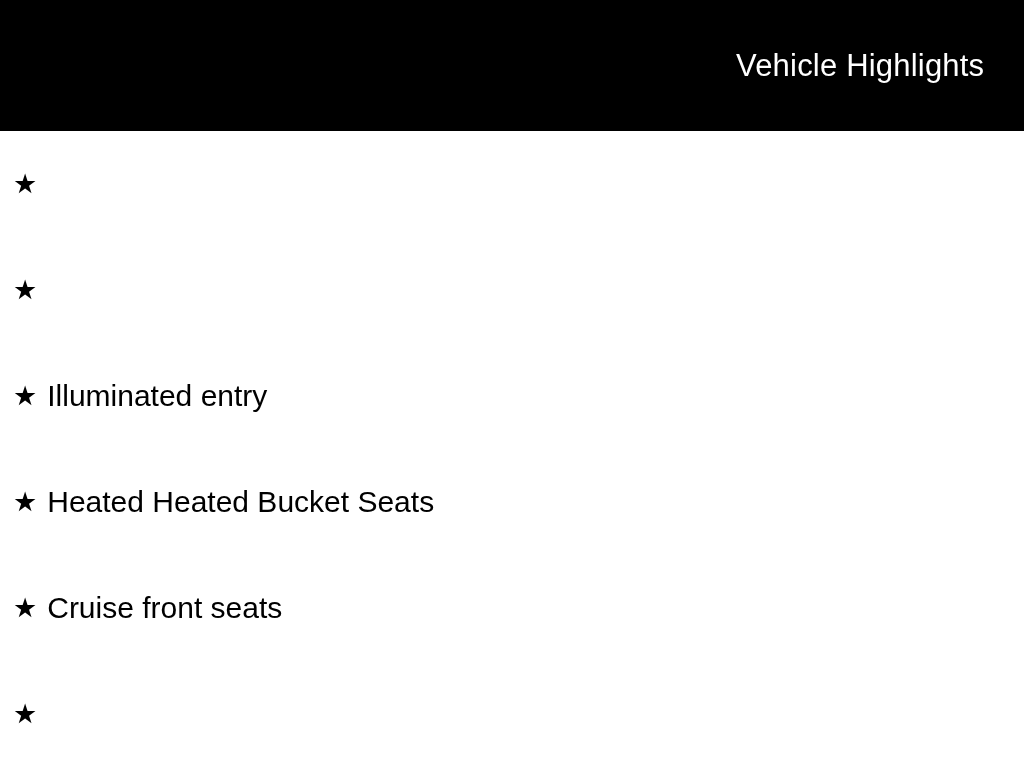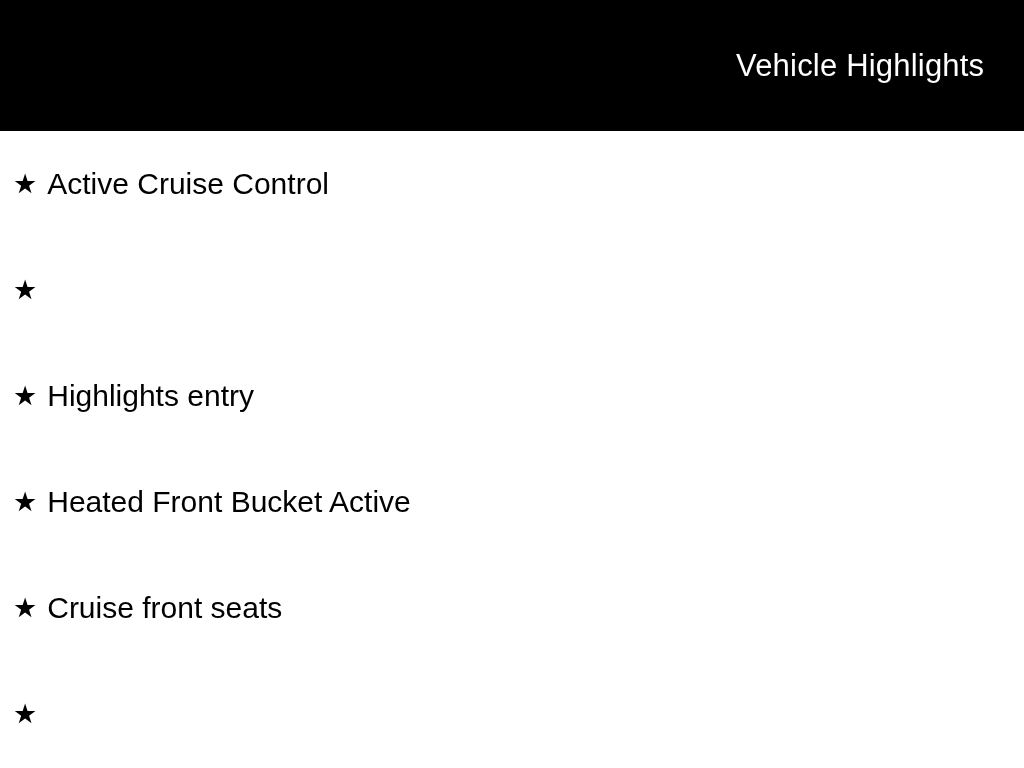--- a/index.html
+++ b/index.html
@@ -49,32 +49,31 @@
 </head>
 <body>
 
 <div class="header">
   <div class="header-title">Vehicle Highlights</div>
 </div>
 
 <ul class="highlight-list">
   <li class="highlight-item">
     <span class="star">★</span>
-    <span class="item-label">Active Cruise Control</span>
   </li>
   <li class="highlight-item">
     <span class="star">★</span>
   </li>
   <li class="highlight-item">
     <span class="star">★</span>
-    <span class="item-label">Highlights entry</span>
+    <span class="item-label">Illuminated entry</span>
   </li>
   <li class="highlight-item">
     <span class="star">★</span>
-    <span class="item-label">Heated Front Bucket Active</span>
+    <span class="item-label">Heated Heated Bucket Seats</span>
   </li>
   <li class="highlight-item">
     <span class="star">★</span>
     <span class="item-label">Cruise front seats</span>
   </li>
   <li class="highlight-item">
     <span class="star">★</span>
   </li>
 </ul>
 

